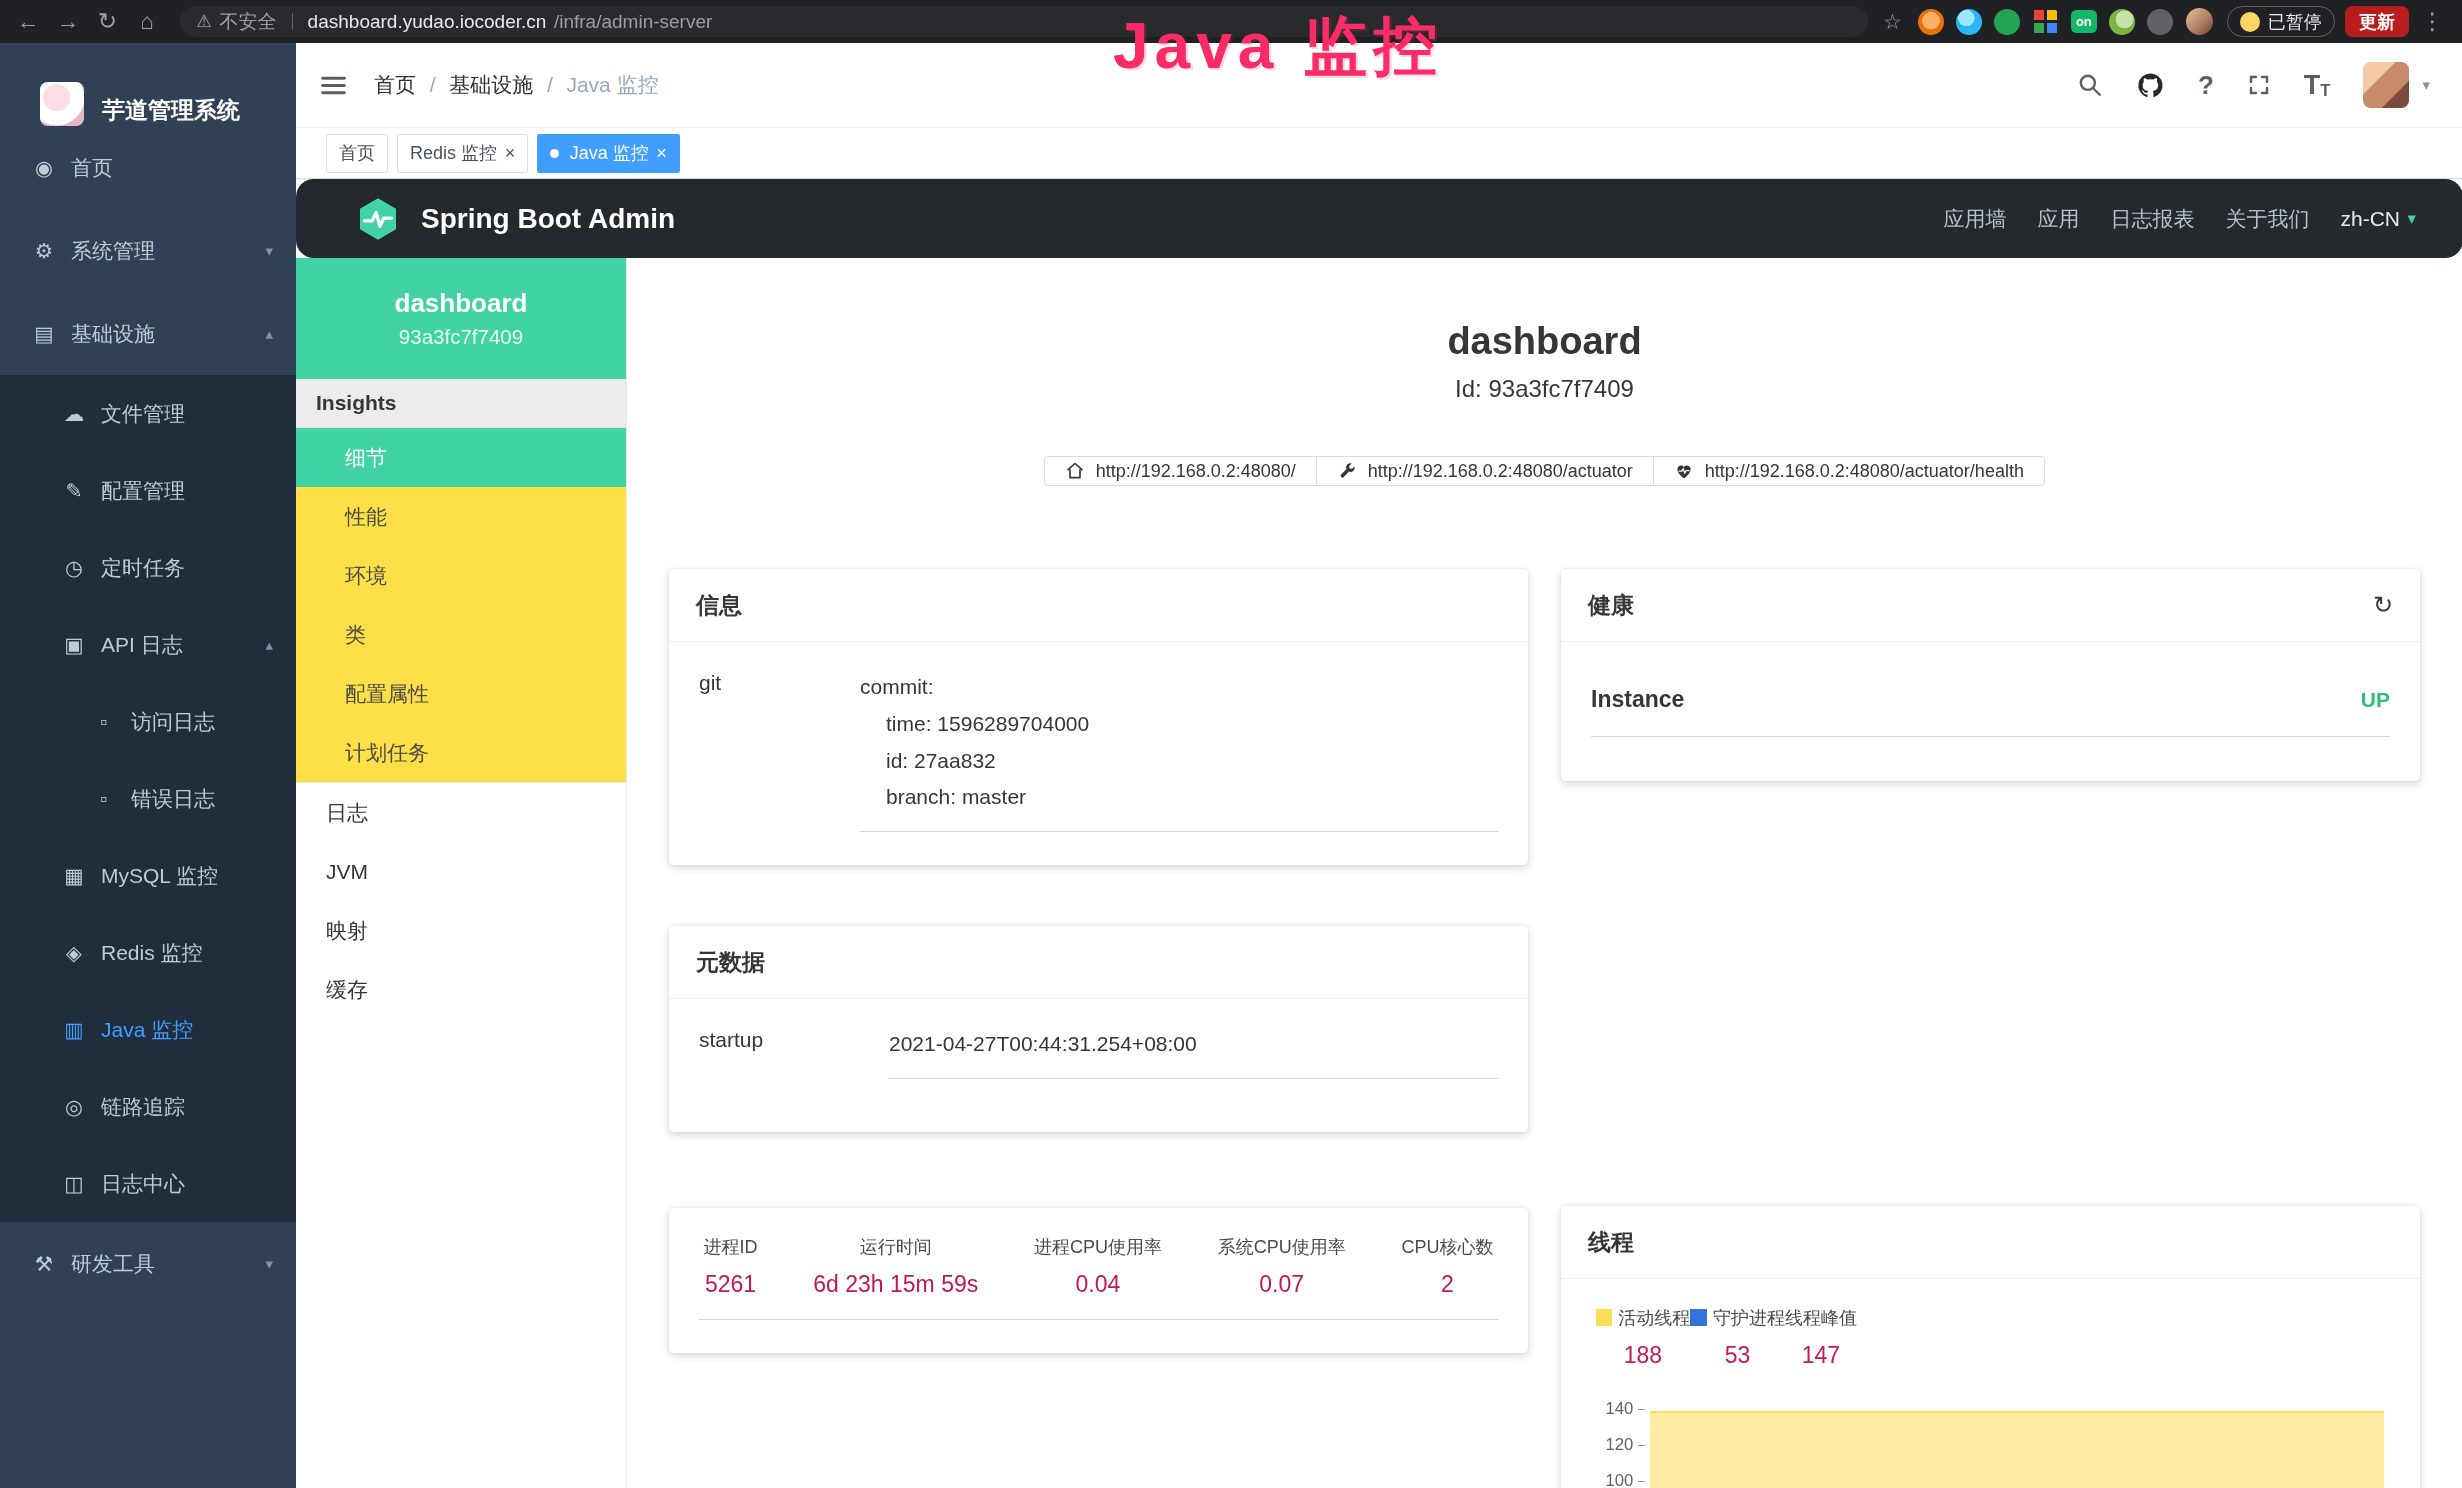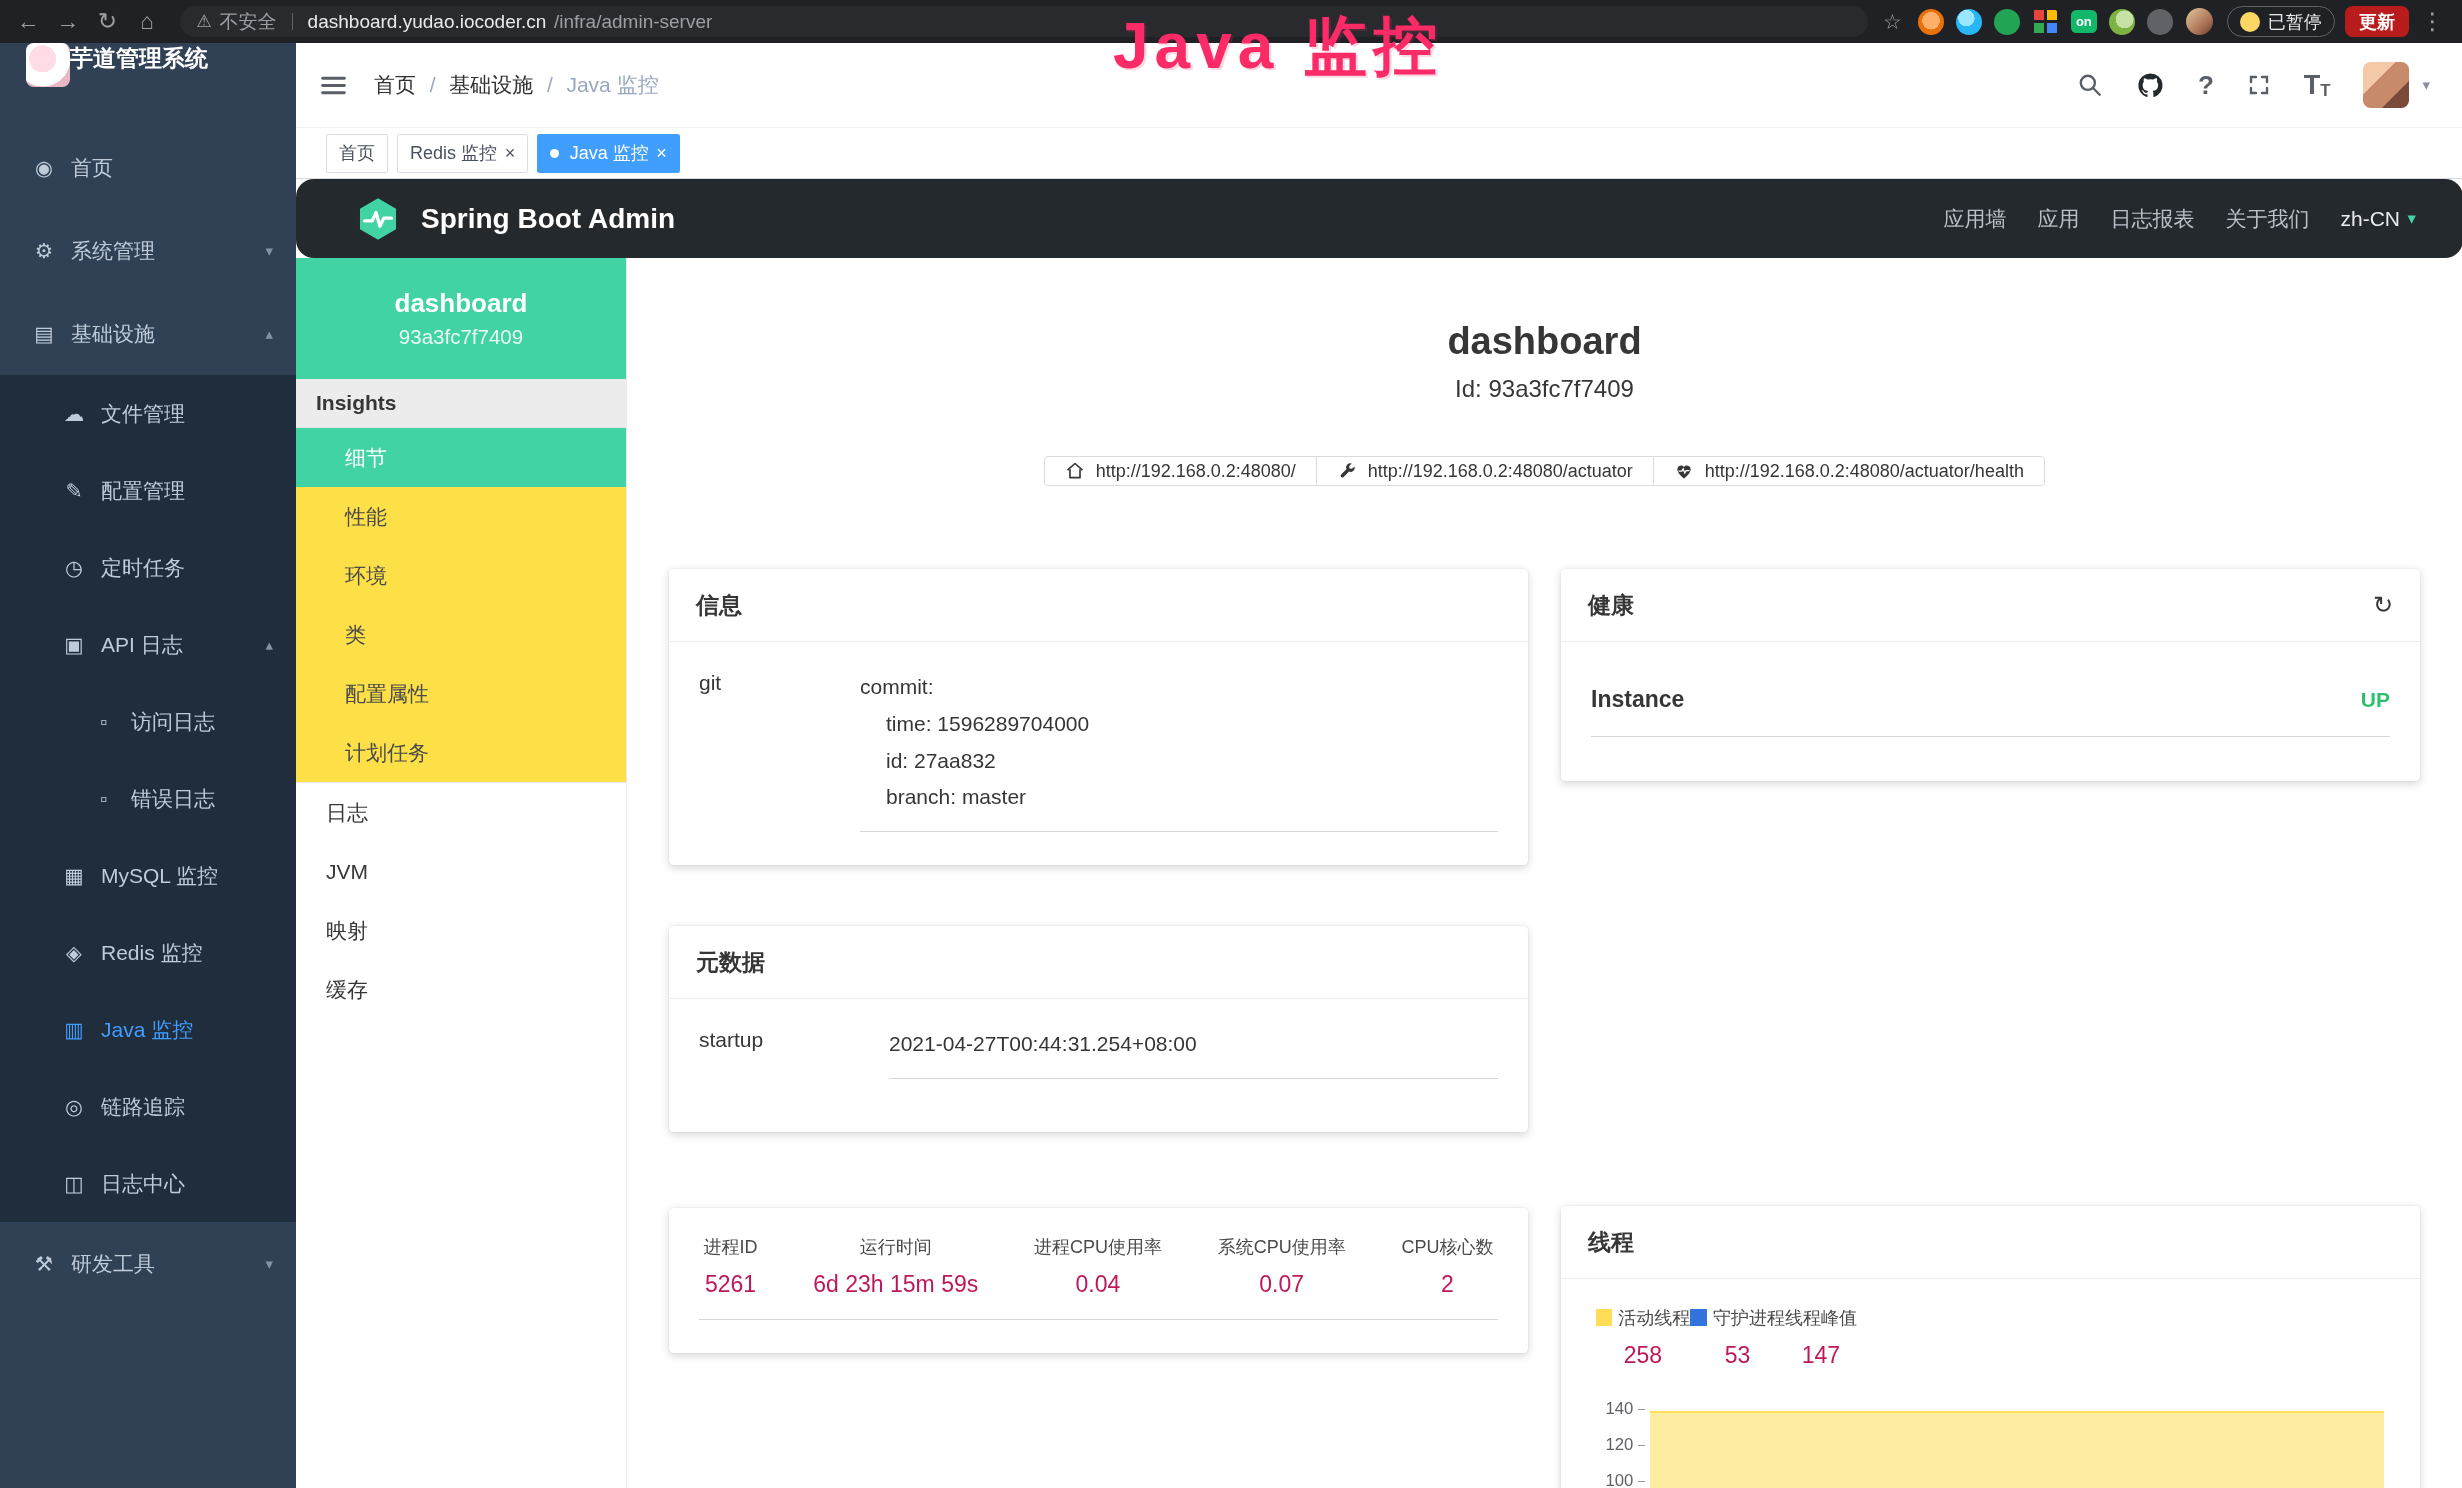--- a/index.html
+++ b/index.html
@@ -39,21 +39,21 @@
   .updatebtn { height:31px; border-radius:7.6px; color:#fff; font-size:18px; display:flex; align-items:center;
                padding:0 13.7px; font-weight:600; cursor:pointer; }
   .kebab { font-size:23px; margin:0 7.6px; cursor:pointer; }
 
   
   .annotation { position:absolute; left:1113px; top:3px; font-size:64px; font-weight:700; letter-spacing:6px;
                 z-index:60; text-shadow:2.3px 2.3px 0 rgba(251,43,103,.18); pointer-events:none; }
 
   
   .sidebar { position:absolute; left:0; top:43px; width:296px; height:1445px; background:#304156; color:#bfcbd9; z-index:10; }
-  .brand { height:83px; display:flex; align-items:flex-start; padding-left:26px; }
+  .brand { height:83px; display:flex; align-items:flex-end; padding-left:40px; gap:18px; }
   .brand-logo { width:44px; height:44px; border-radius:7.6px; flex:0 0 auto;
                 background:radial-gradient(circle at 38% 36%, #ffdce6 0 34%, #ffffff 35% 70%, #e9b6c4 71%); }
   .brand-title { color:#fff; font-size:23px; font-weight:600; }
   .menu { font-size:21px; }
   .mi { display:flex; align-items:center; height:83px; padding:0 23px 0 29px; cursor:pointer; }
   .mi .ic { width:30px; margin-right:12px; font-size:20.5px; text-align:center; flex:0 0 auto; }
   .mi .chev { margin-left:auto; font-size:15px; color:#8391a5; }
   .submenu { background:#1f2d3d; }
   .submenu .mi { height:77px; padding-left:59px; }
   .submenu .mi.lvl3 { padding-left:89px; }
@@ -492,21 +492,21 @@
         <section class="card card-threads">
           <div class="card-h">
             <span>线程</span>
           </div>
           <div class="card-b">
             <div class="legend">
               <div class="stat">
                 <div class="sl">
                   <span class="sq" style="background-color: rgb(255, 221, 87);"></span><span>活动线程</span>
                 </div>
-                <div class="sv">258</div>
+                <div class="sv">188</div>
               </div>
               <div class="stat">
                 <div class="sl">
                   <span class="sq" style="background-color: rgb(50, 115, 220);"></span><span>守护进程</span>
                 </div>
                 <div class="sv">53</div>
               </div>
               <div class="stat">
                 <div class="sl">
                   <span>线程峰值</span>

